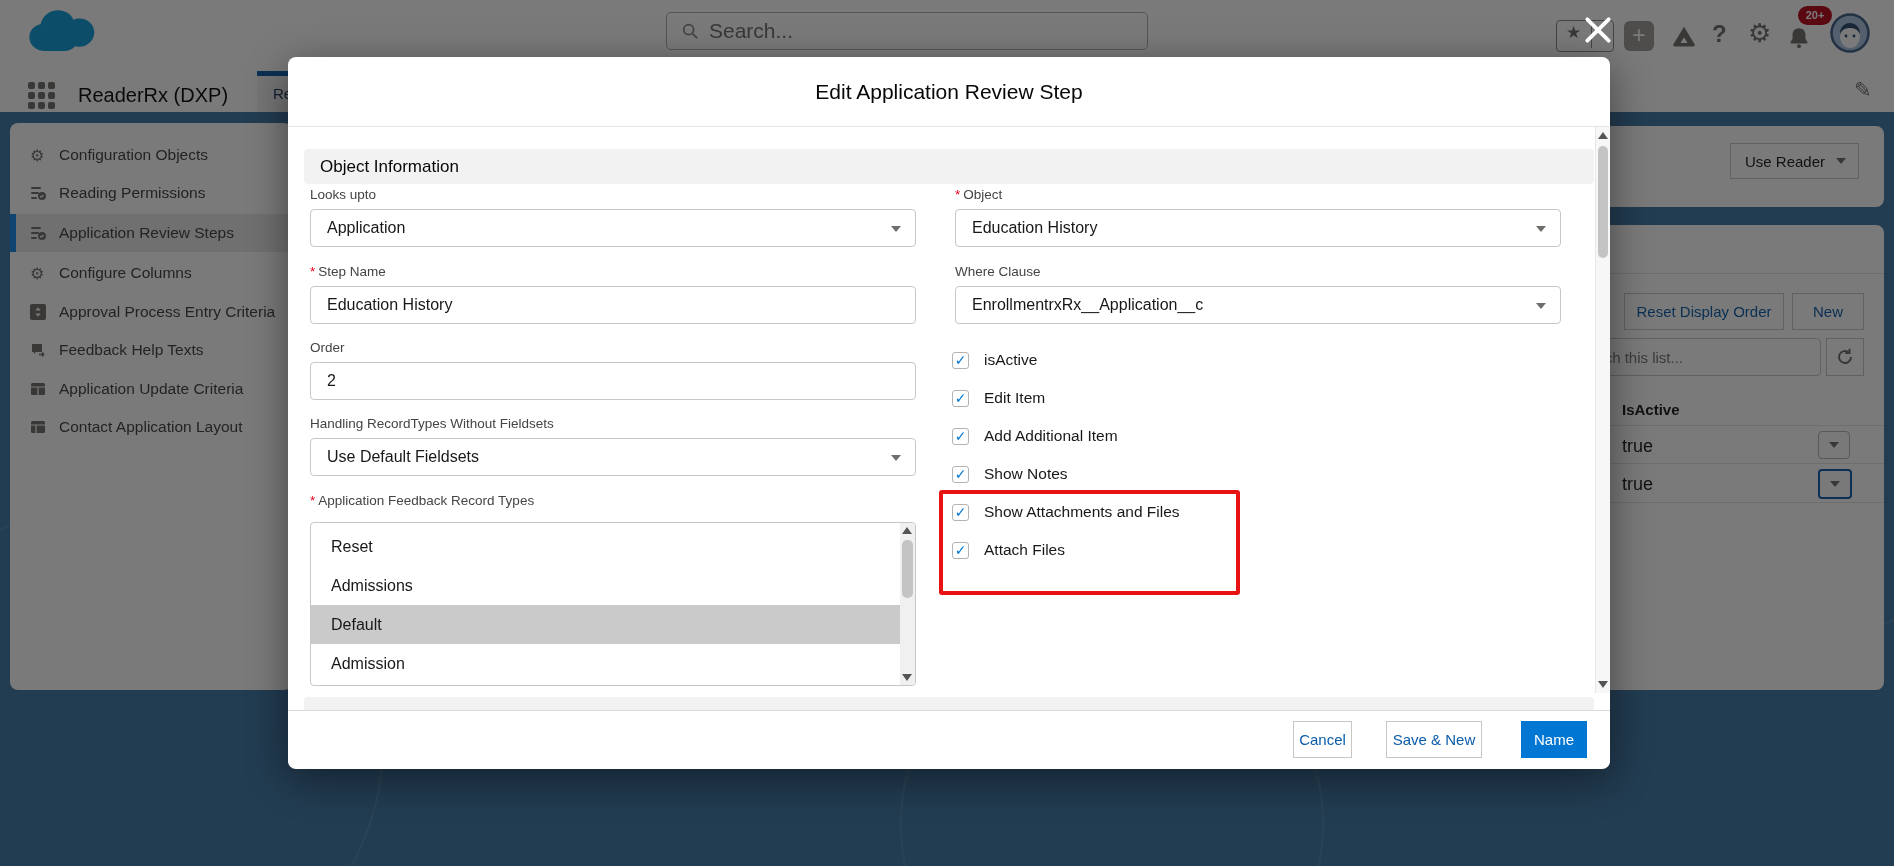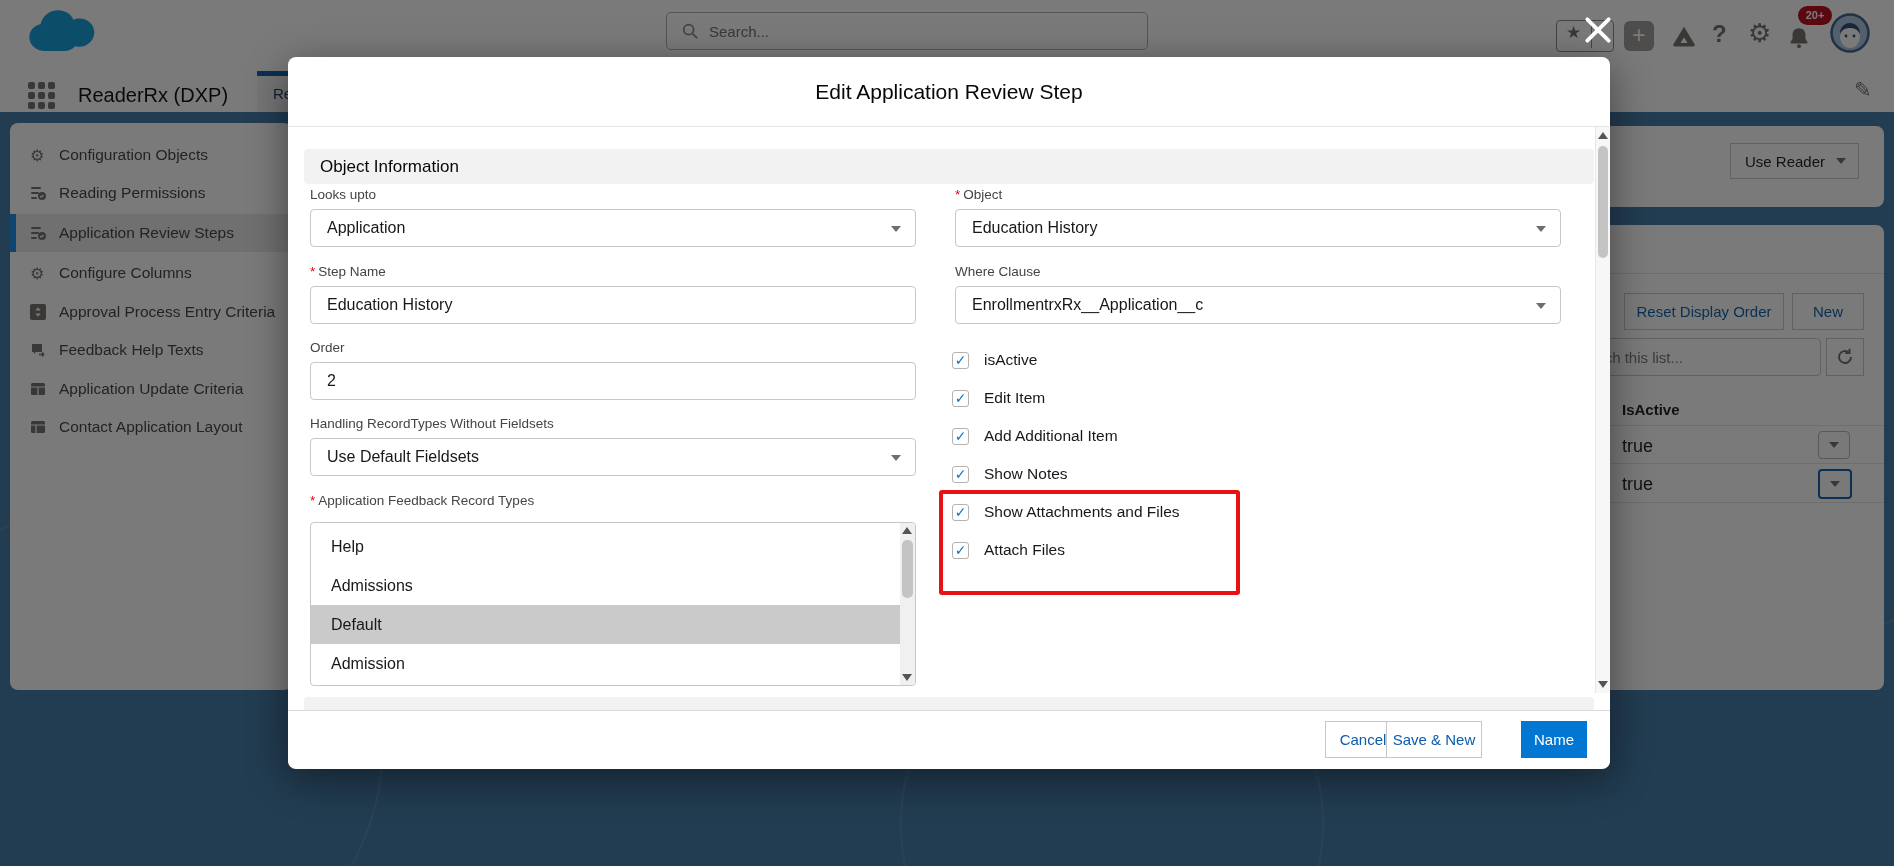--- a/index.html
+++ b/index.html
@@ -2,21 +2,21 @@
 <html><head>
 <meta charset="utf-8">
 <style>
   html,body{margin:0;padding:0;background:#222;}
   .stage{position:relative;width:1894px;height:866px;overflow:hidden;
          font-family:"Liberation Sans","DejaVu Sans",sans-serif;background:#3c76a4;}
   .abs{position:absolute;}
   
   .ghead{left:0;top:0;width:1894px;height:60px;background:#fff;}
   .gsearch{left:666px;top:12px;width:480px;height:36px;background:#fff;border:1px solid #b0adab;border-radius:5px;display:flex;align-items:center;}
-  .gsearch .ph{color:#706e6b;font-size:15px;margin-left:10px;}
+  .gsearch .ph{color:#706e6b;font-size:21px;margin-left:10px;}
   .favbox{left:1556px;top:20px;width:56px;height:30px;border:1px solid #8a8886;border-radius:4px;}
   .favstar{left:1566px;top:22px;font-size:17px;color:#706e6b;}
   .favsep{left:1591px;top:22px;width:1px;height:26px;background:#8a8886;}
   .plusbtn{left:1624px;top:21px;width:30px;height:30px;background:#9e9b98;border-radius:6px;color:#fff;font-size:23px;line-height:28px;text-align:center;}
   .helpbtn{left:1712px;top:20px;font-size:24px;font-weight:bold;color:#706e6b;}
   .gearbtn{left:1748px;top:18px;font-size:26px;color:#706e6b;}
   .badge{left:1798px;top:6px;min-width:22px;padding:0 6px;height:19px;background:#ba0517;border-radius:10px;color:#fff;font-size:11px;font-weight:bold;line-height:19px;text-align:center;}
   
   .navbar{left:0;top:60px;width:1894px;height:52px;background:#fff;border-bottom:1px solid #d8d8d8;}
   .waffle{left:28px;top:82px;display:grid;grid-template-columns:repeat(3,7px);grid-gap:3px;}
@@ -283,21 +283,21 @@
       <div class="flabel">Handling RecordTypes Without Fieldsets</div>
       <div class="fbox">
         <span class="fval">Use Default Fieldsets</span>
         <span class="caret"></span>
       </div>
     </div>
     <div class="fw" style="left:22px;top:436px">
       <div class="flabel"><span class="req">*</span><span>Application Feedback Record Types</span></div>
     </div>
     <div class="listbox">
-      <div class="opt" style="top:4px">Help</div>
+      <div class="opt" style="top:4px">Reset</div>
       <div class="opt sel" style="top:82px">Default</div>
       <div class="opt" style="top:43px">Admissions</div>
       <div class="opt" style="top:121px">Admission</div>
       <div class="sbtrack" style="right:0;top:0;width:15px;height:162px">
         <span class="arrup" style="position:absolute;left:2px;top:4px"></span>
         <span class="arrdn" style="position:absolute;left:2px;bottom:4px"></span>
         <span class="sbthumb" style="left:2px;top:17px;width:11px;height:58px"></span>
       </div>
     </div>
 
@@ -341,21 +341,21 @@
     <div class="redbox"></div>
     <div class="sliver"></div>
 
     <div class="sbtrack" style="left:1307px;top:70px;width:15px;height:566px;background:#f7f7f7;border-left:1px solid #e8e8e8;box-sizing:border-box">
       <span class="arrup" style="position:absolute;left:2px;top:5px"></span>
       <span class="arrdn" style="position:absolute;left:2px;bottom:5px"></span>
       <span class="sbthumb" style="left:2px;top:19px;width:10px;height:112px"></span>
     </div>
 
     <div class="mfooter">
-      <div class="btn fbtn" style="left:1037px;width:76px">
+      <div class="btn fbtn" style="left:1005px;width:59px">
         <span>Cancel</span>
       </div>
       <div class="btn fbtn" style="left:1098px;width:96px">
         <span>Save &amp; New</span>
       </div>
       <div class="btn fbtn savebtn" style="left:1233px;width:66px">
         <span>Name</span>
       </div>
     </div>
   </div>

